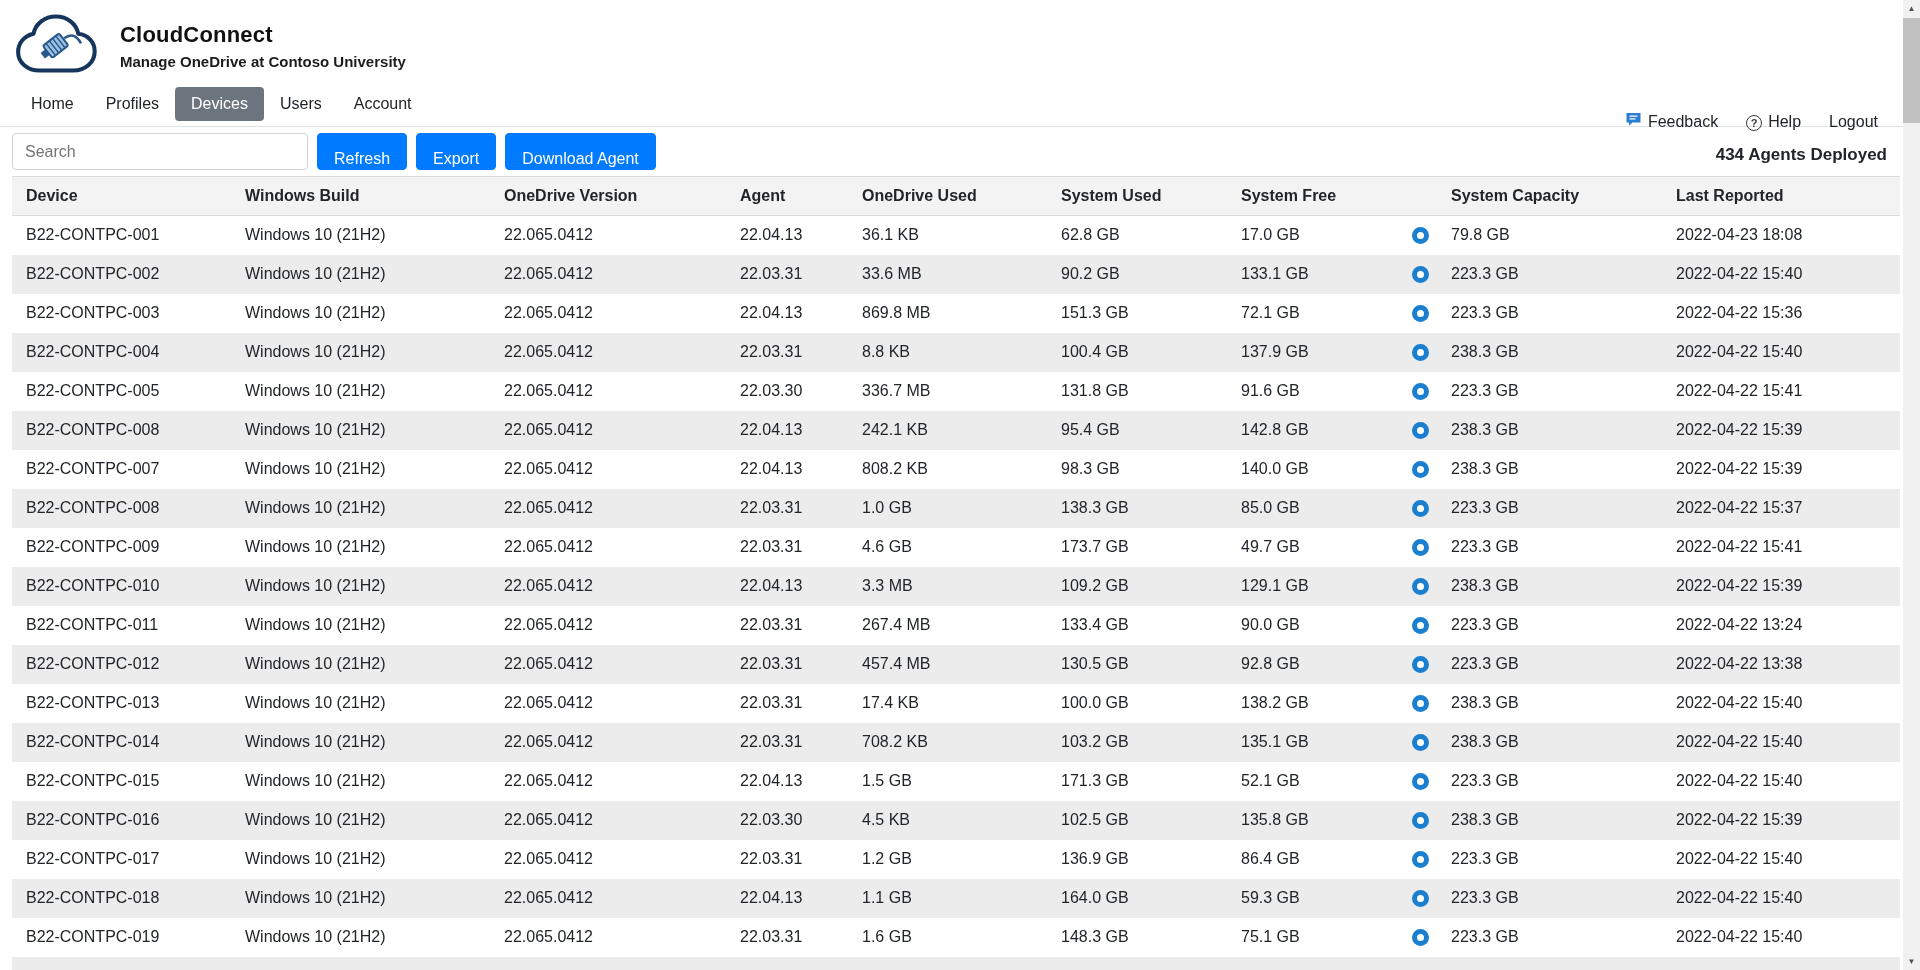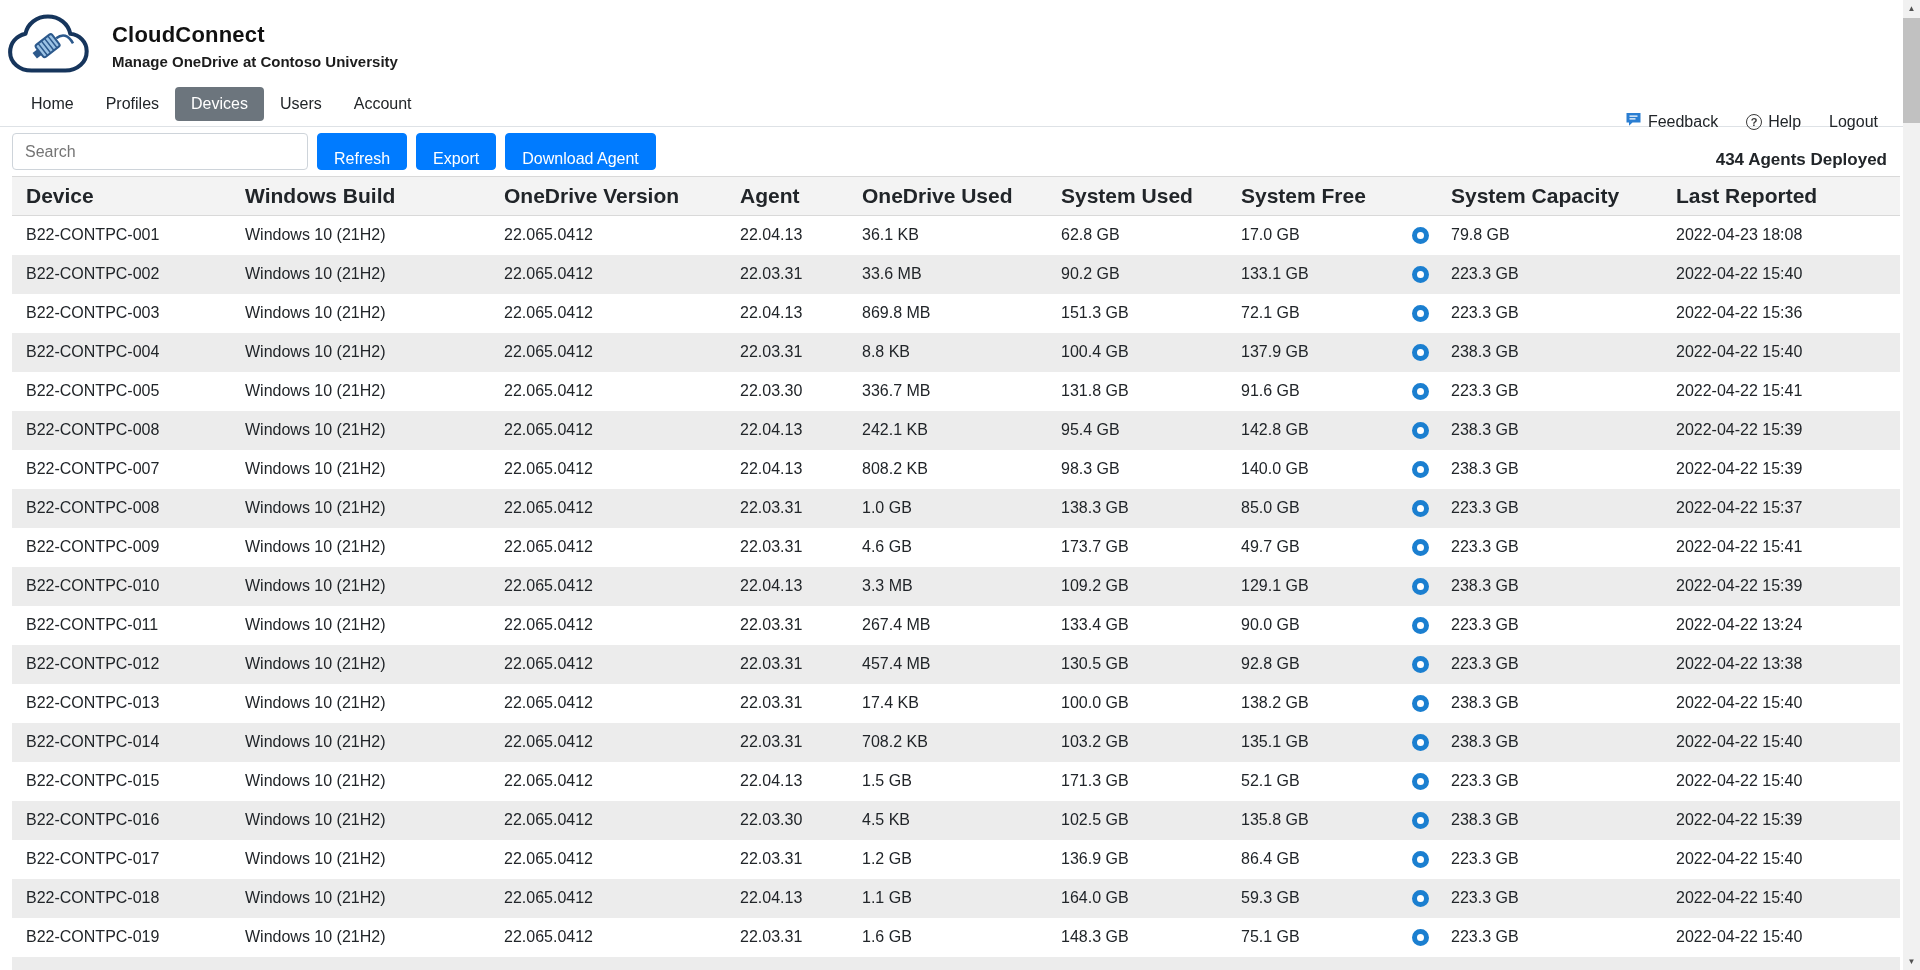--- a/index.html
+++ b/index.html
@@ -1,52 +1,52 @@
 <!DOCTYPE html>
 <html style="--primary-button: #007bff; --active-tab-bg: #6c757d; --row-stripe: #ececec; --donut-icon: #1b7fd0;"><head>
 <meta charset="utf-8">
 <style>
   * { box-sizing: border-box; margin: 0; padding: 0; }
   html,body { width:1920px; height:970px; overflow:hidden; background:#fff;
     font-family:"Liberation Sans","DejaVu Sans",sans-serif; color:#212529; }
   .stage { position:relative; width:1920px; height:970px; overflow:hidden; background:#fff; }
 
   
-  .app-header { display:flex; align-items:flex-start; height:82px; padding:10px 0 0 4px; }
+  .app-header { display:flex; align-items:flex-start; height:82px; padding:10px 0 0 12px; }
   .logo { width:100px; flex:0 0 auto; }
   .titles { padding-top:12px; margin-left:8px; }
   .app-title { font-size:22px; font-weight:bold; color:#111; letter-spacing:.2px; }
   .app-subtitle { font-size:15px; font-weight:600; margin-top:5px; color:#1c1c1c; }
 
   
   .main-nav { display:flex; align-items:center; height:45px; padding:0 42px 0 15px;
     border-bottom:1px solid #dee2e6; }
   .nav-left { display:flex; align-items:center; }
   .nav-item { padding:8px 16px; font-size:16px; cursor:pointer; border-radius:4px; white-space:nowrap; }
   .nav-item.active { background:var(--active-tab-bg,#6c757d); color:#fff; }
   .nav-right { margin-left:auto; display:flex; align-items:center; gap:28px; }
-  .nav-link { display:flex; align-items:center; gap:6px; font-size:16px; cursor:pointer; white-space:nowrap;margin-top:35px; }
+  .nav-link { display:flex; align-items:flex-end; gap:6px; font-size:16px; cursor:pointer; white-space:nowrap;margin-top:35px; }
   .help-badge { display:inline-flex; align-items:center; justify-content:center;
     width:16px; height:16px; border:1.5px solid #3a3a3a; border-radius:50%;
     font-size:11px; font-weight:bold; color:#3a3a3a; }
 
   
-  .toolbar { display:flex; align-items:flex-end; margin-top:6px; padding:0 33px 0 12px; gap:9px; height:37px; }
+  .toolbar { display:flex; align-items:flex-start; margin-top:6px; padding:0 33px 0 12px; gap:9px; height:37px; }
   .search-input { width:296px; height:37px; border:1px solid #ced4da; border-radius:4px;
     padding:0 12px; font-size:16px; font-family:inherit; color:#212529; outline:none; }
   .search-input::placeholder { color:#757575; }
   .btn { height:37px; padding:16px 16px; background:var(--primary-button,#007bff); color:#fff;
     border:1px solid var(--primary-button,#007bff); border-radius:4px; font-size:16px;
     font-family:inherit; cursor:pointer; white-space:nowrap; }
   .agents-count { margin-left:auto; font-size:17px; font-weight:bold;margin-top:12px; }
 
   
   .devices-table { margin:6px 20px 0 12px; width:1888px; border-collapse:collapse; table-layout:fixed; }
   .devices-table th { background:#f3f3f3; border-top:1px solid #d9d9d9; border-bottom:1px solid #d9d9d9;
-    font-weight:bold; font-size:21px; text-align:left; height:39px; padding:0 4px 0 14px; }
+    font-weight:bold; font-size:16px; text-align:left; height:39px; padding:0 4px 0 14px; }
   .devices-table td { font-size:16px; height:39px; padding:0 4px 0 14px; overflow:hidden; white-space:nowrap; }
   .devices-table tbody tr:nth-child(even) { background:var(--row-stripe,#ececec); }
   .col-device{width:219px}.col-windows_build{width:259px}.col-onedrive_version{width:236px}
   .col-agent{width:122px}.col-onedrive_used{width:199px}.col-system_used{width:180px}
   .col-system_free{width:176px}.col-capacity_icon{width:34px}.col-system_capacity{width:225px}
   .col-last_reported{width:auto}
   td.col-capacity_icon, th.col-capacity_icon { padding:0; text-align:center; }
   .donut { display:inline-block; width:17px; height:17px; border-radius:50%;
     border:5px solid var(--donut-icon,#1b7fd0); background:#fff; vertical-align:middle; }
 

